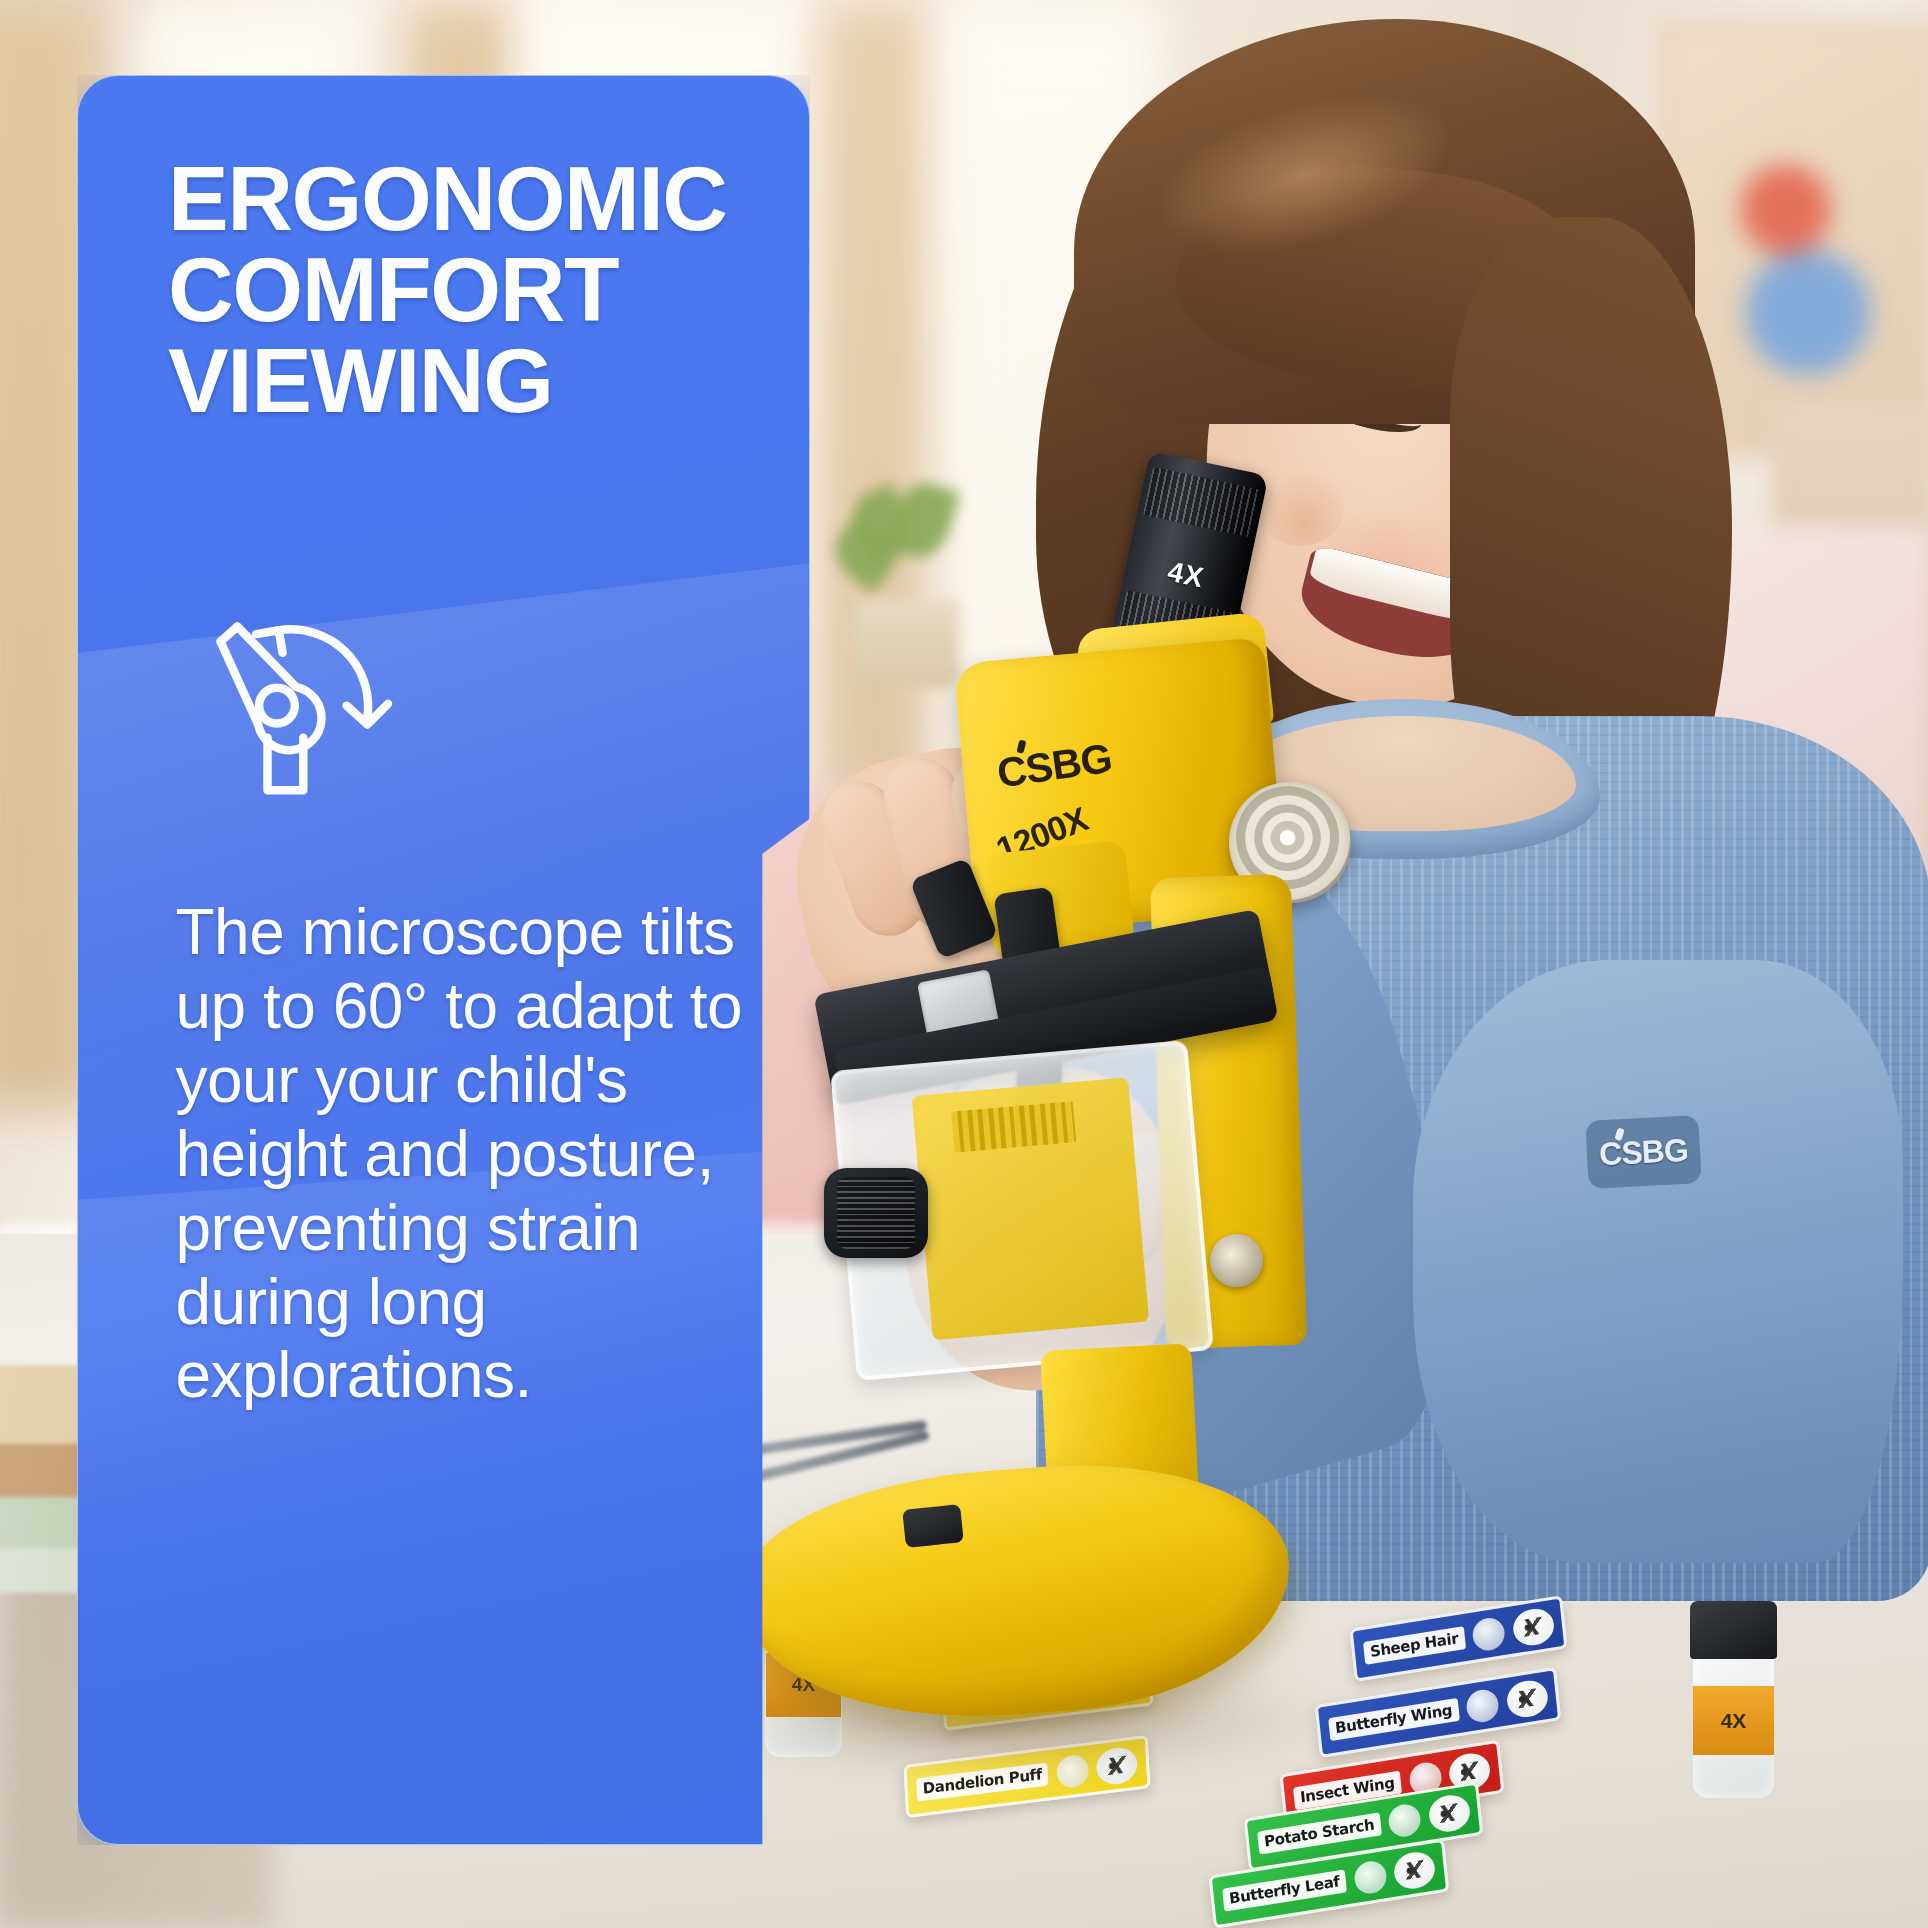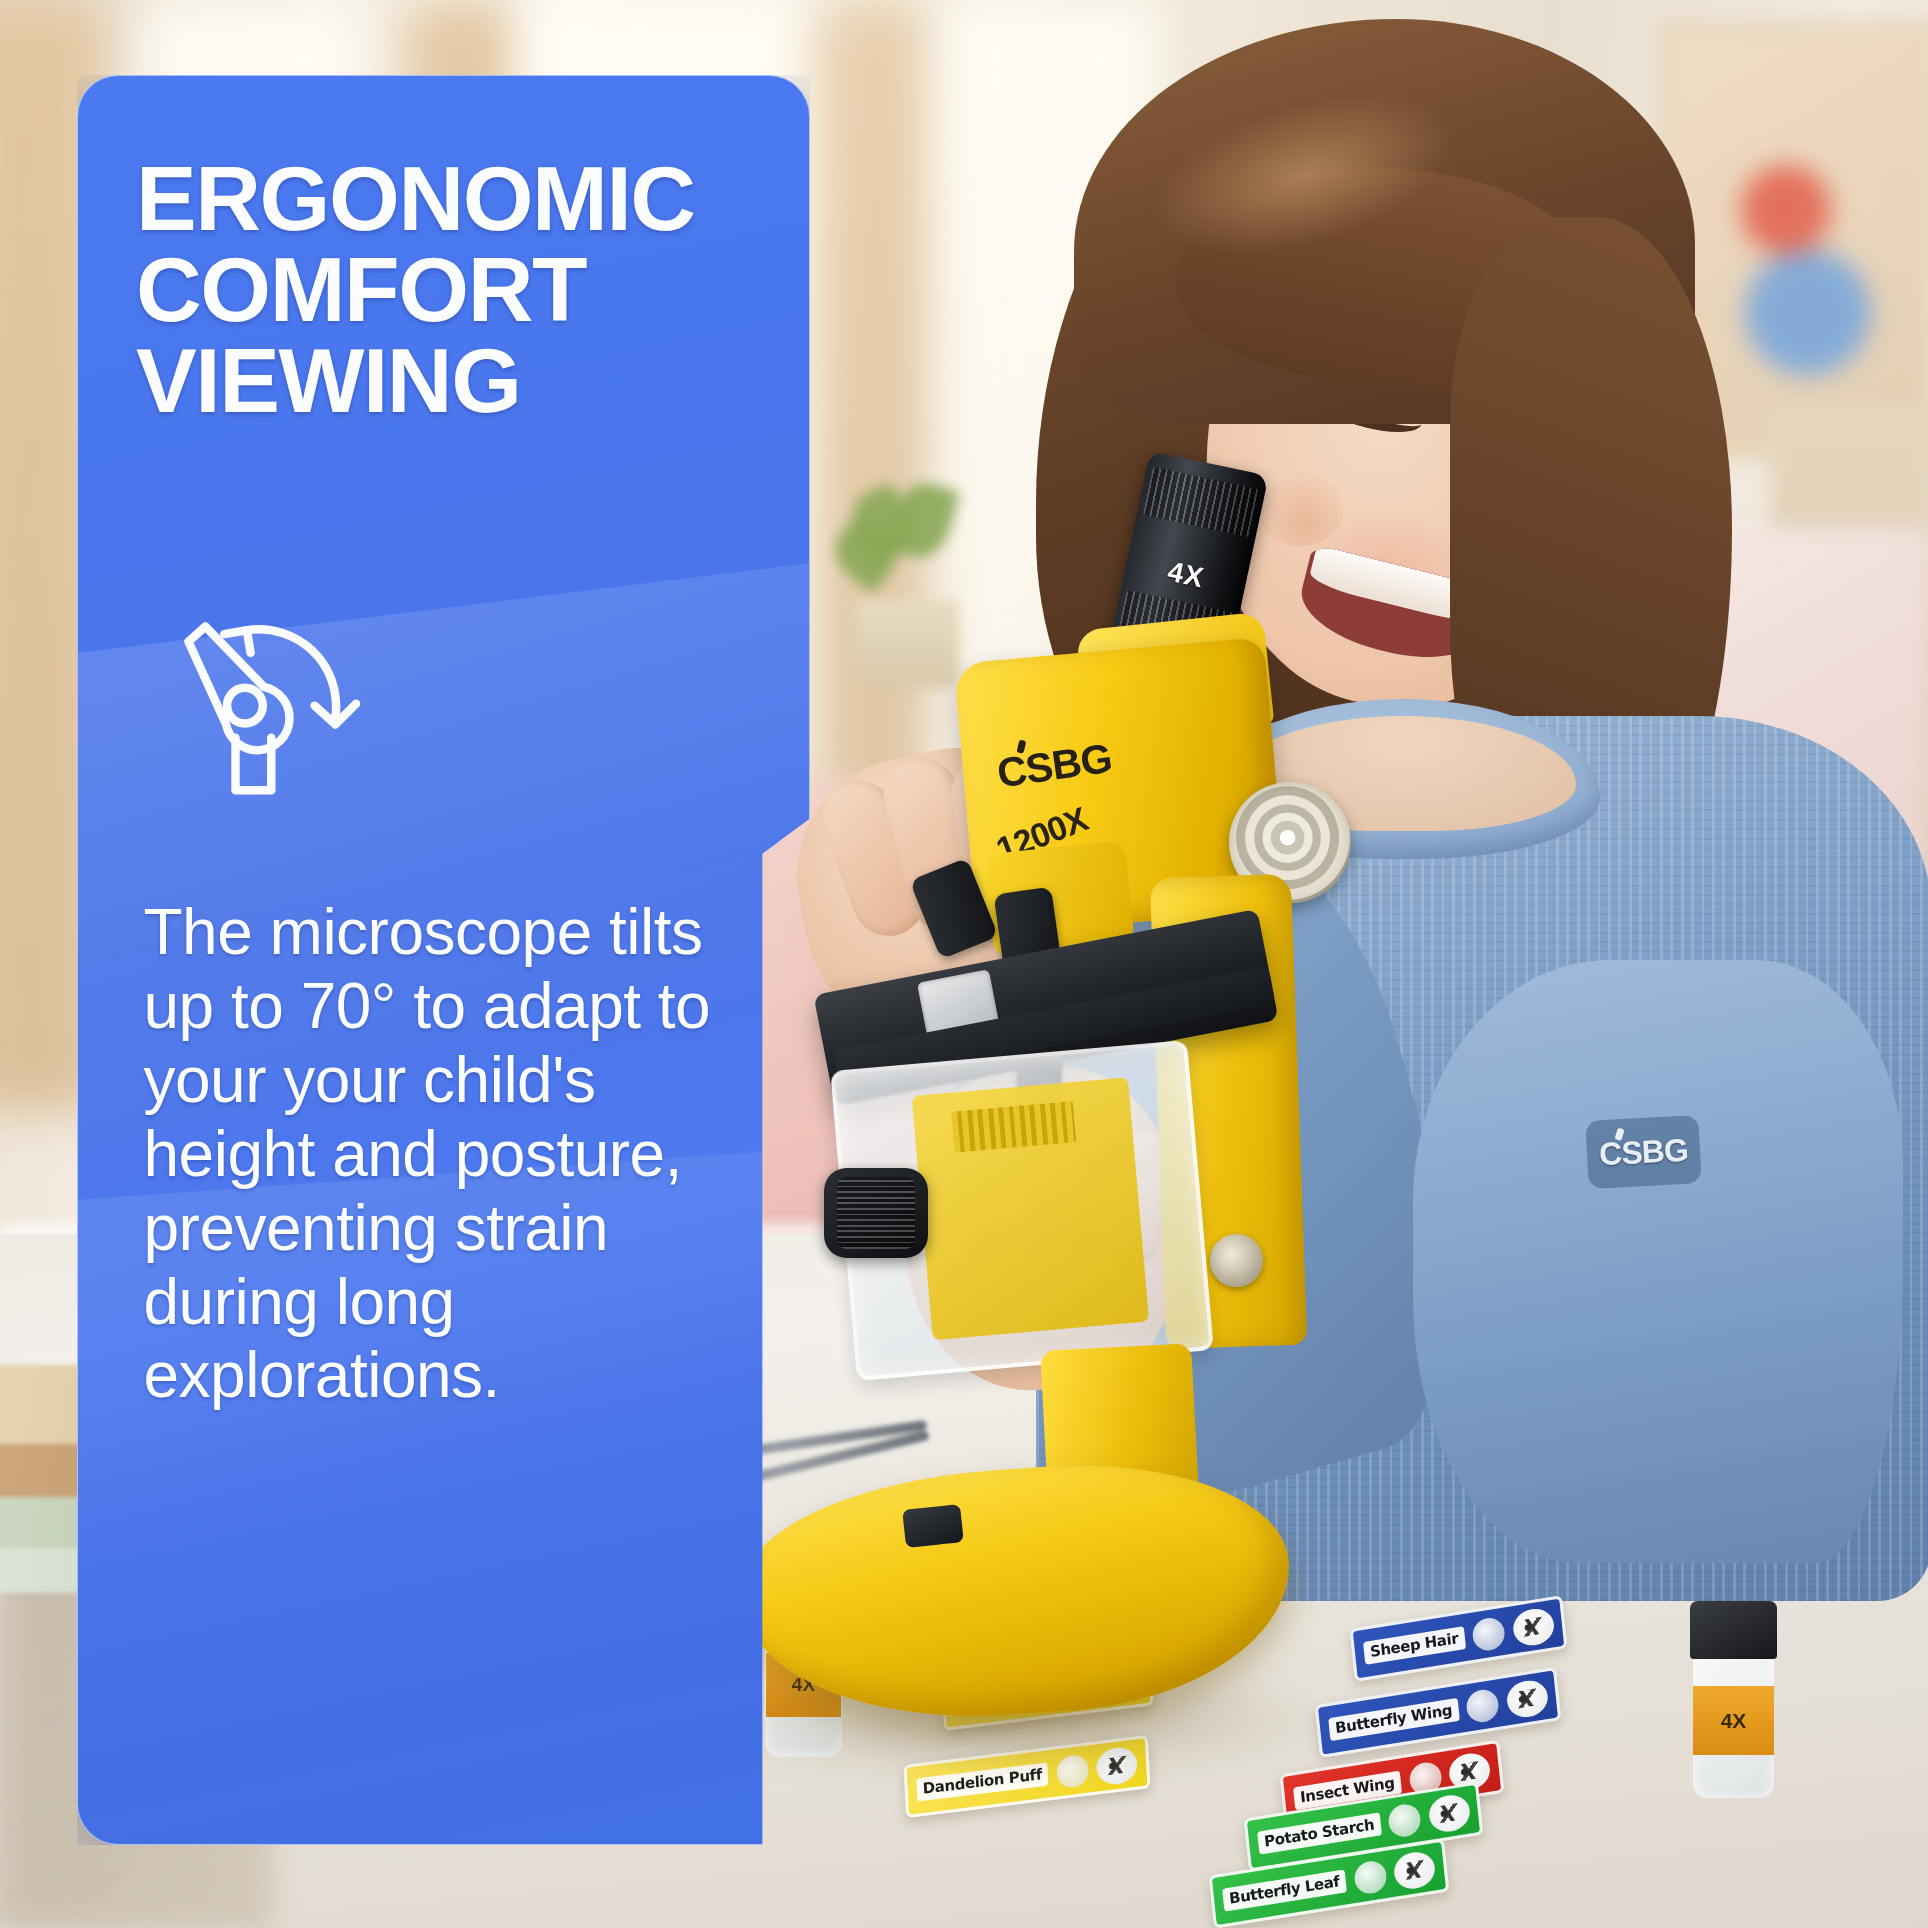--- a/index.html
+++ b/index.html
@@ -464,21 +464,21 @@
     position:absolute; left:-10%; top:30%; width:130%; height:36%;
     background:linear-gradient(170deg,rgba(255,255,255,.14),rgba(255,255,255,0) 70%);
     transform:rotate(-7deg); pointer-events:none;
   }
   .panel-sheen2 {
     position:absolute; left:-10%; top:62%; width:130%; height:20%;
     background:linear-gradient(170deg,rgba(255,255,255,.10),rgba(255,255,255,0) 75%);
     transform:rotate(-4deg); pointer-events:none;
   }
 
-  .panel-inner { position:absolute; inset:0; padding:77px 60px 12px 58px; }
+  .panel-inner { position:absolute; inset:0; padding:77px 60px 12px 58px;margin-left:32px; }
 
   .headline {
     color:#fbfcfe; font-weight:700; font-size:91px; line-height:1.0;
     letter-spacing:-1.4px; text-transform:uppercase;
     text-shadow:0 1.9px 4.7px rgba(22,48,120,.40);
   }
   .headline div { white-space:nowrap; }
 
   .tilt-icon { margin:193px 0 0 41px; }
 
@@ -674,16 +674,16 @@
       <svg width="198" height="193" viewBox="0 0 210 205" fill="none" stroke="#fbfcfe" stroke-width="9" stroke-linecap="round" stroke-linejoin="round">
         <path d="M12 24 L30 8 L92 72 A34 34 0 1 1 52 112 Z"></path>
         <path d="M62 126 L62 182 L100 182 L100 126"></path>
         <circle cx="72" cy="92" r="19"></circle>
         <path d="M74 12 C126 4 176 46 168 106" fill="none"></path>
         <path d="M50 16 L74 12 L78 36" fill="none"></path>
         <path d="M146 92 L168 112 L190 90" fill="none"></path>
       </svg>
     </div>
 
-    <div class="bodytext">The microscope tilts up to 70° to adapt to your your child's height and posture, preventing strain during long explorations.</div>
+    <div class="bodytext">The microscope tilts up to 60° to adapt to your your child's height and posture, preventing strain during long explorations.</div>
   </div>
 </div>
 
 
 </body></html>

